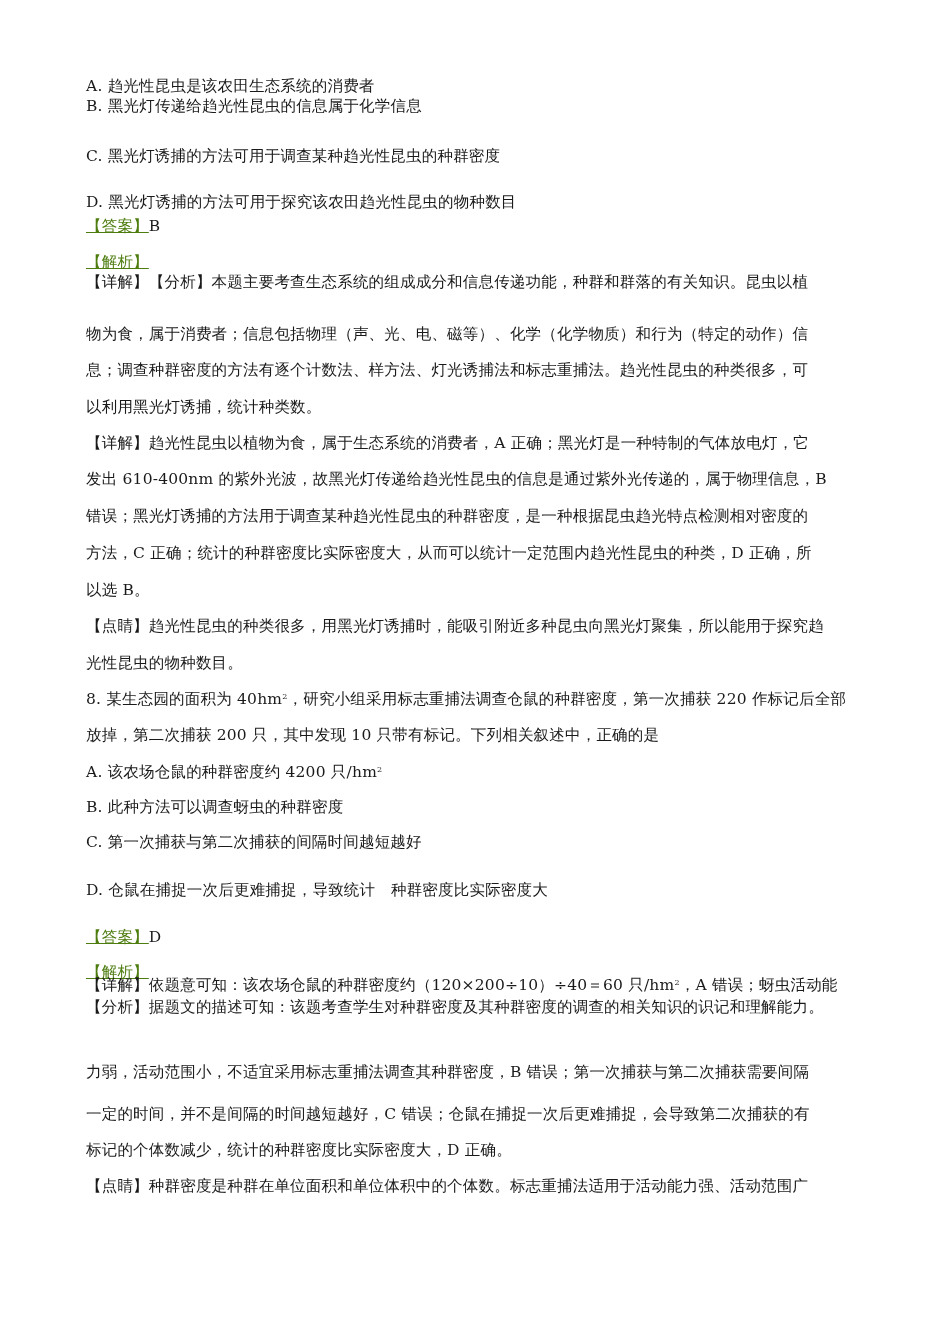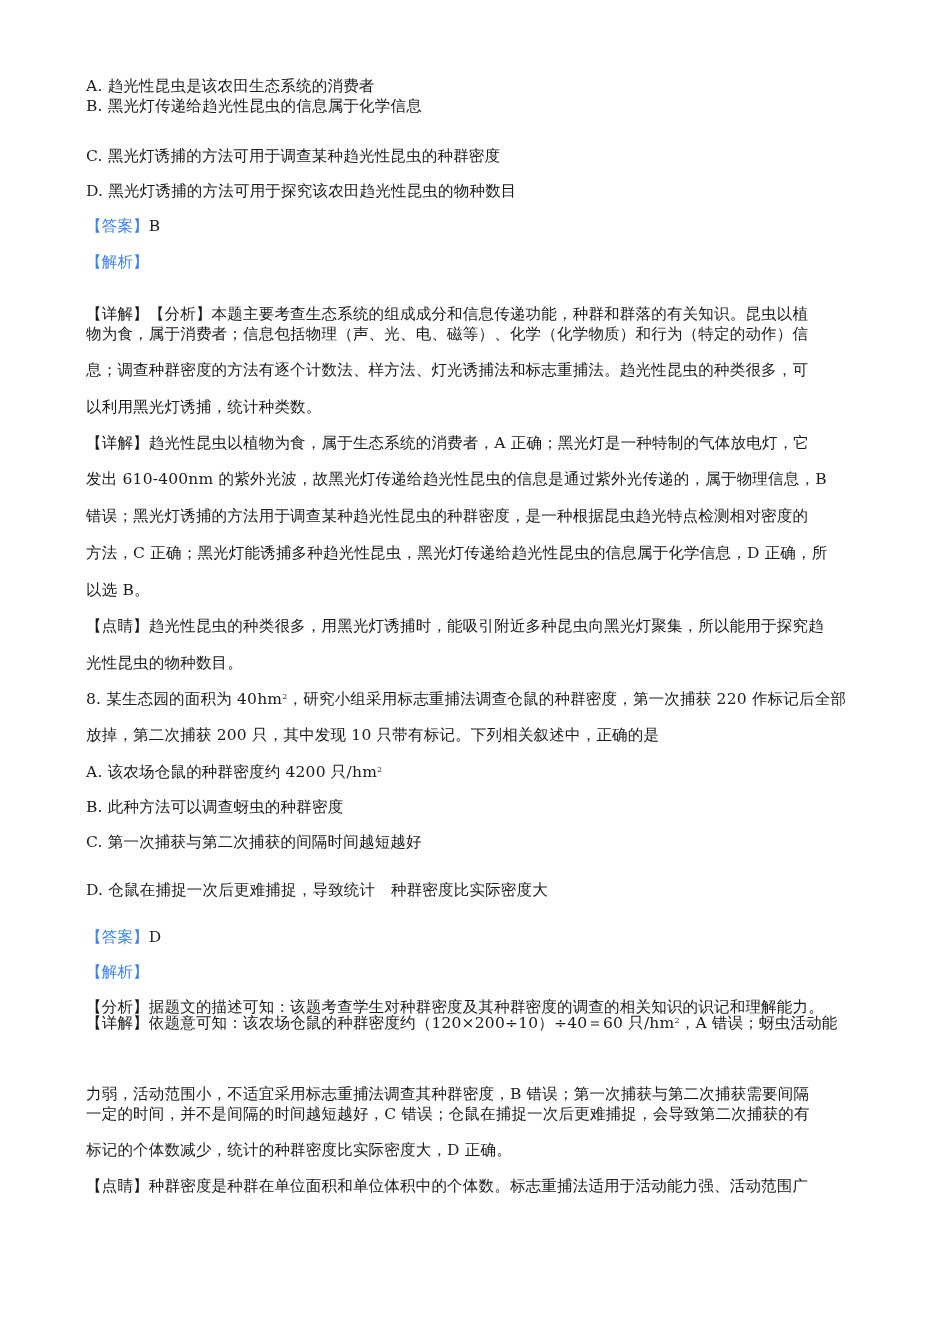--- a/index.html
+++ b/index.html
@@ -23,57 +23,58 @@
     }
     .line {
       position: absolute;
       left: 0;
       white-space: nowrap;
       font-size: 15.5px;
       line-height: 20px;
       letter-spacing: 0.2px;
     }
     .tag-blue {
-      color: #3b82f6;
+      color: #4d7c0f;
+      text-decoration: underline;
     }
     sup {
       font-size: 8px;
       vertical-align: top;
       position: relative;
       top: -2px;
     }
   </style>
 </head>
 <body>
 
 <div class="page">
 
   <div class="line" style="top:76px">A. 趋光性昆虫是该农田生态系统的消费者</div>
   <div class="line" style="top:96px">B. 黑光灯传递给趋光性昆虫的信息属于化学信息</div>
   <div class="line" style="top:146px">C. 黑光灯诱捕的方法可用于调查某种趋光性昆虫的种群密度</div>
-  <div class="line" style="top:181px">D. 黑光灯诱捕的方法可用于探究该农田趋光性昆虫的物种数目</div>
+  <div class="line" style="top:192px">D. 黑光灯诱捕的方法可用于探究该农田趋光性昆虫的物种数目</div>
 
   <div class="line" style="top:216px">
     <span class="tag-blue">【答案】</span><span>B</span>
   </div>
   <div class="line tag-blue" style="top:252px">【解析】</div>
 
-  <div class="line" style="top:304px">
+  <div class="line" style="top:272px">
     <span>【详解】【分析】</span><span>本题主要考查生态系统的组成成分和信息传递功能，种群和群落的有关知识。昆虫以植</span>
   </div>
   <div class="line" style="top:324px">物为食，属于消费者；信息包括物理（声、光、电、磁等）、化学（化学物质）和行为（特定的动作）信</div>
   <div class="line" style="top:360px">息；调查种群密度的方法有逐个计数法、样方法、灯光诱捕法和标志重捕法。趋光性昆虫的种类很多，可</div>
   <div class="line" style="top:397px">以利用黑光灯诱捕，统计种类数。</div>
 
   <div class="line" style="top:433px">
     <span>【详解】</span><span>趋光性昆虫以植物为食，属于生态系统的消费者，A 正确；黑光灯是一种特制的气体放电灯，它</span>
   </div>
   <div class="line" style="top:469px">发出 610-400nm 的紫外光波，故黑光灯传递给趋光性昆虫的信息是通过紫外光传递的，属于物理信息，B</div>
   <div class="line" style="top:506px">错误；黑光灯诱捕的方法用于调查某种趋光性昆虫的种群密度，是一种根据昆虫趋光特点检测相对密度的</div>
-  <div class="line" style="top:543px">方法，C 正确；黑光灯能诱捕多种趋光性昆虫，黑光灯传递给趋光性昆虫的信息属于化学信息，D 正确，所</div>
+  <div class="line" style="top:543px">方法，C 正确；统计的种群密度比实际密度大，从而可以统计一定范围内趋光性昆虫的种类，D 正确，所</div>
   <div class="line" style="top:580px">以选 B。</div>
 
   <div class="line" style="top:616px">
     <span>【点睛】</span><span>趋光性昆虫的种类很多，用黑光灯诱捕时，能吸引附近多种昆虫向黑光灯聚集，所以能用于探究趋</span>
   </div>
   <div class="line" style="top:653px">光性昆虫的物种数目。</div>
 
   <div class="line" style="top:689px">
     <span>8. 某生态园的面积为 40hm</span><sup>2</sup><span>，研究小组采用标志重捕法调查仓鼠的种群密度，第一次捕获 220 作标记后全部</span>
   </div>
@@ -88,24 +89,24 @@
 
   <div class="line" style="top:927px">
     <span class="tag-blue">【答案】</span><span>D</span>
   </div>
   <div class="line tag-blue" style="top:962px">【解析】</div>
 
   <div class="line" style="top:997px">
     <span>【分析】</span><span>据题文的描述可知：该题考查学生对种群密度及其种群密度的调查的相关知识的识记和理解能力。</span>
   </div>
 
-  <div class="line" style="top:1013px">
+  <div class="line" style="top:975px">
     <span>【详解】</span><span>依题意可知：该农场仓鼠的种群密度约（120×200÷10）÷40＝60 只/hm</span><sup>2</sup><span>，A 错误；蚜虫活动能</span>
   </div>
-  <div class="line" style="top:1084px">力弱，活动范围小，不适宜采用标志重捕法调查其种群密度，B 错误；第一次捕获与第二次捕获需要间隔</div>
+  <div class="line" style="top:1062px">力弱，活动范围小，不适宜采用标志重捕法调查其种群密度，B 错误；第一次捕获与第二次捕获需要间隔</div>
   <div class="line" style="top:1104px">一定的时间，并不是间隔的时间越短越好，C 错误；仓鼠在捕捉一次后更难捕捉，会导致第二次捕获的有</div>
   <div class="line" style="top:1140px">标记的个体数减少，统计的种群密度比实际密度大，D 正确。</div>
 
   <div class="line" style="top:1176px">
     <span>【点睛】</span><span>种群密度是种群在单位面积和单位体积中的个体数。标志重捕法适用于活动能力强、活动范围广</span>
   </div>
 
 </div>
 
 </body></html>

